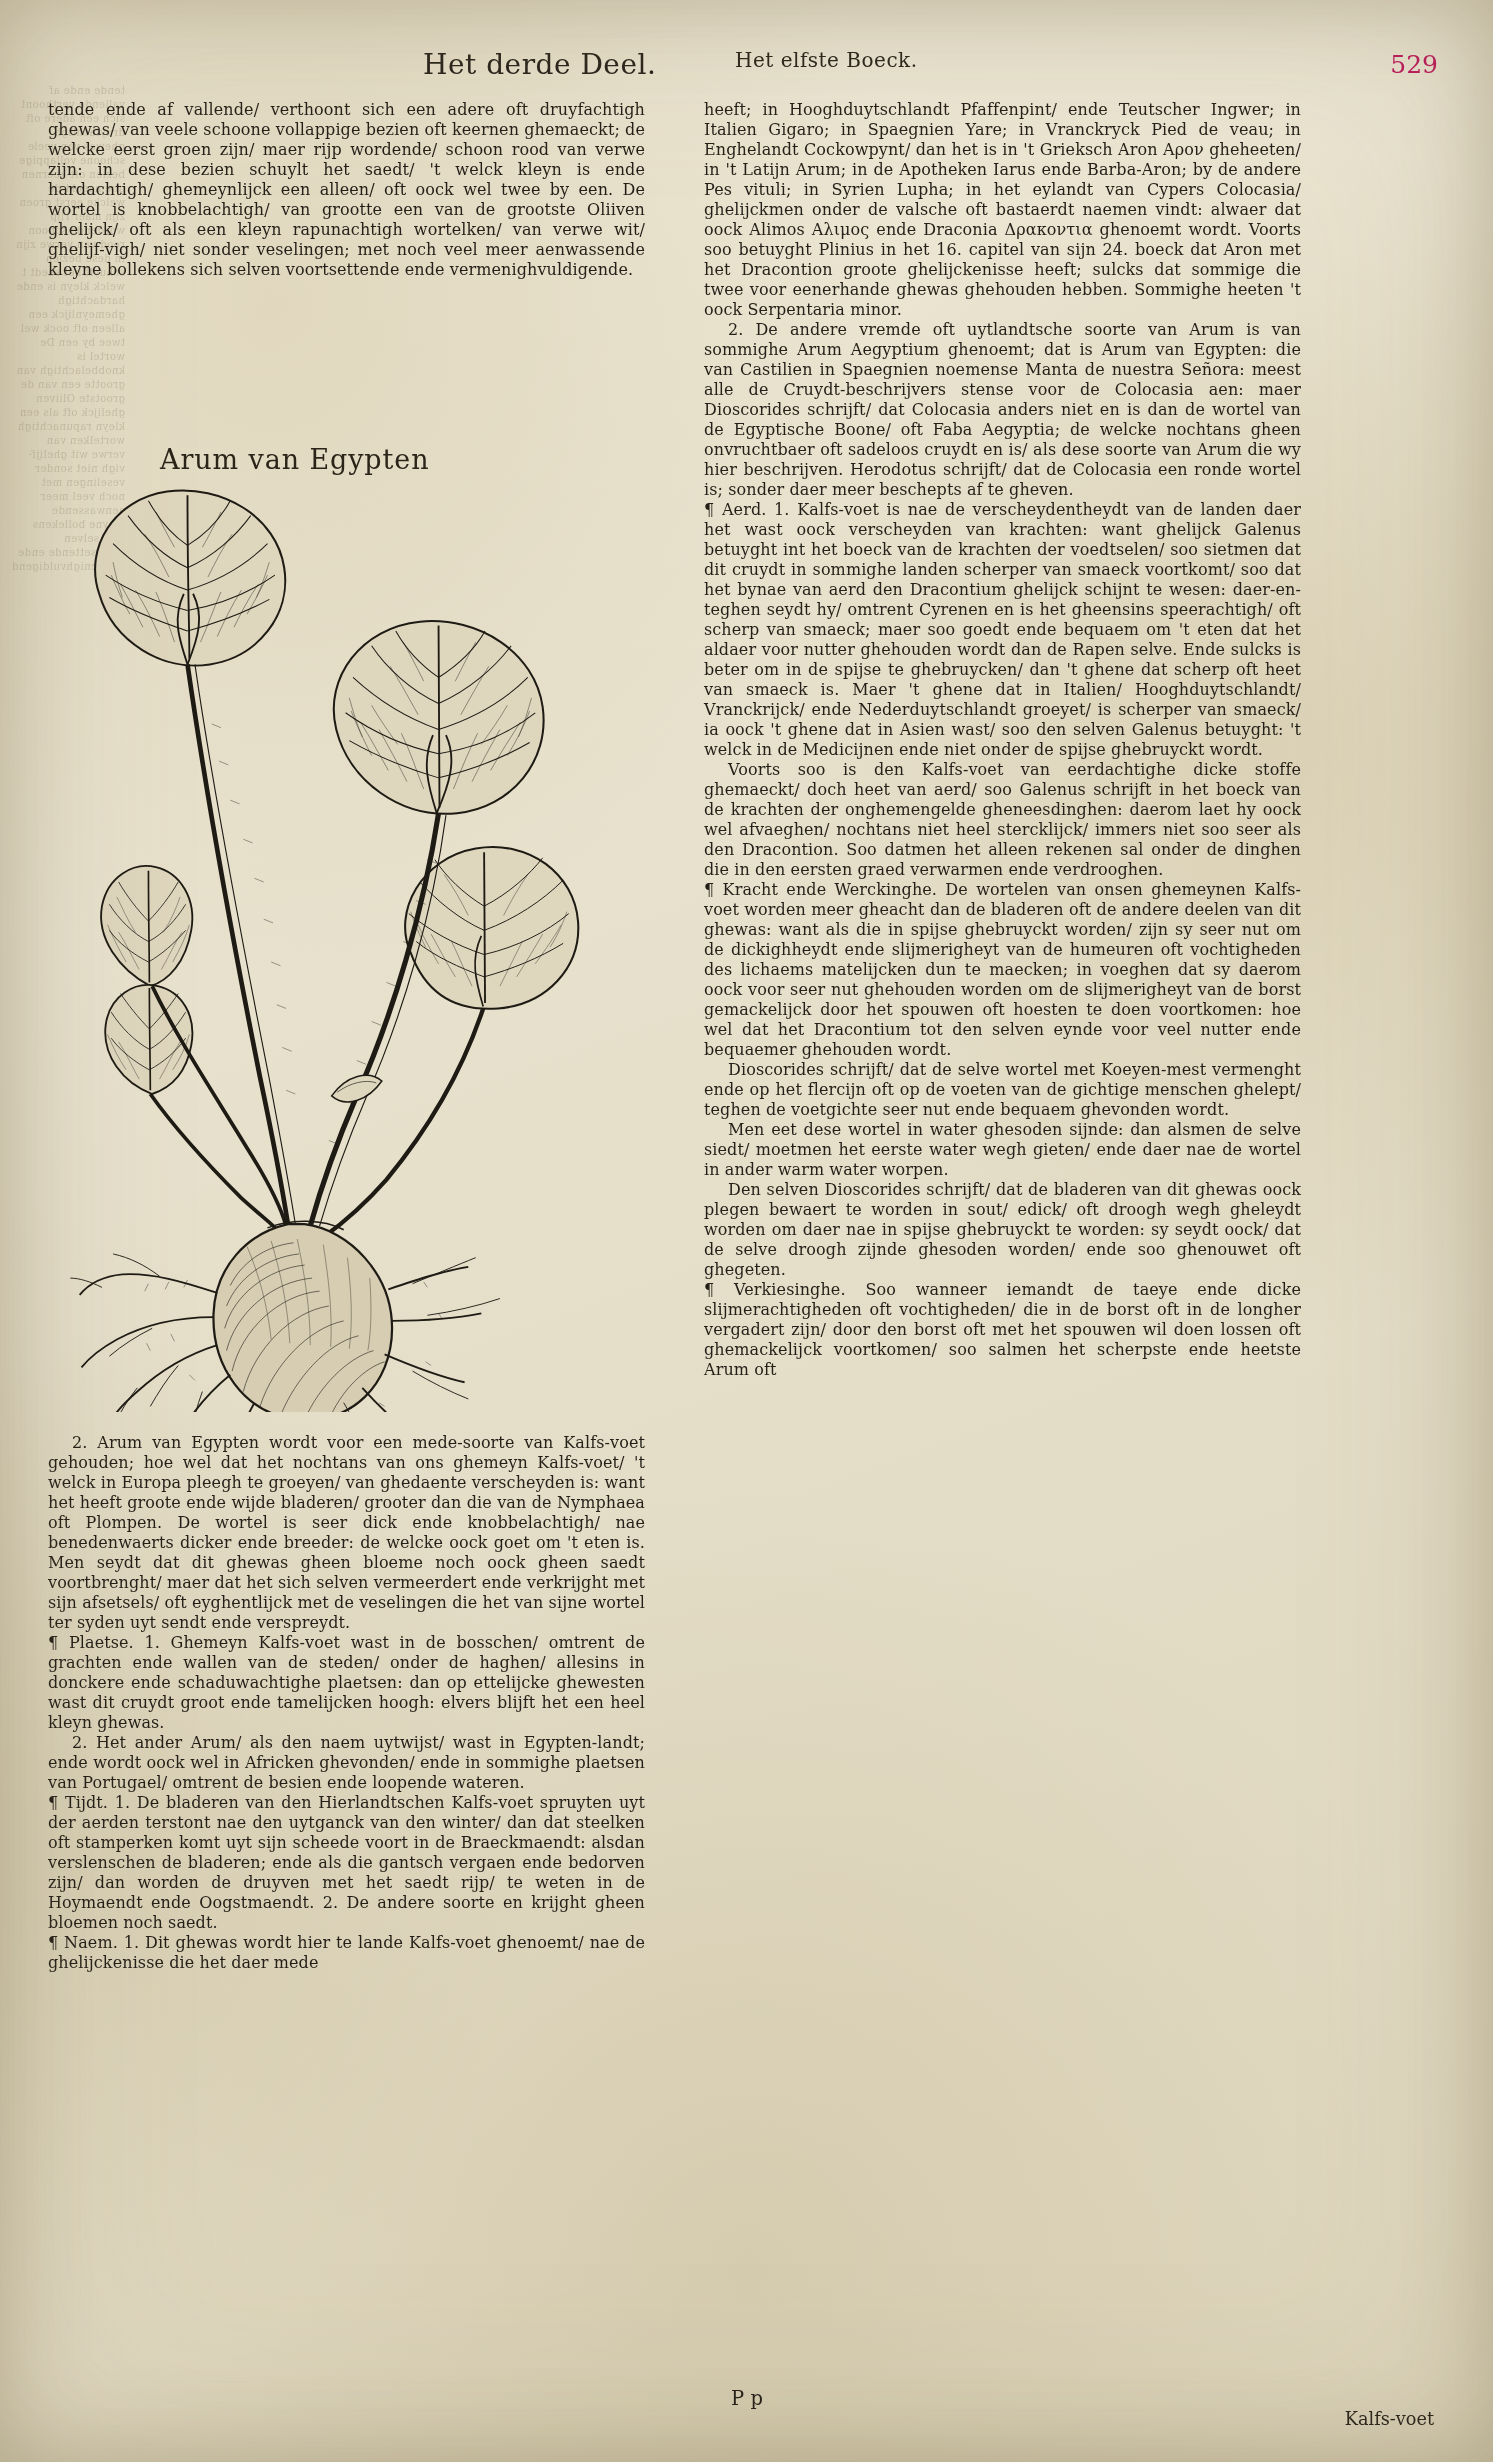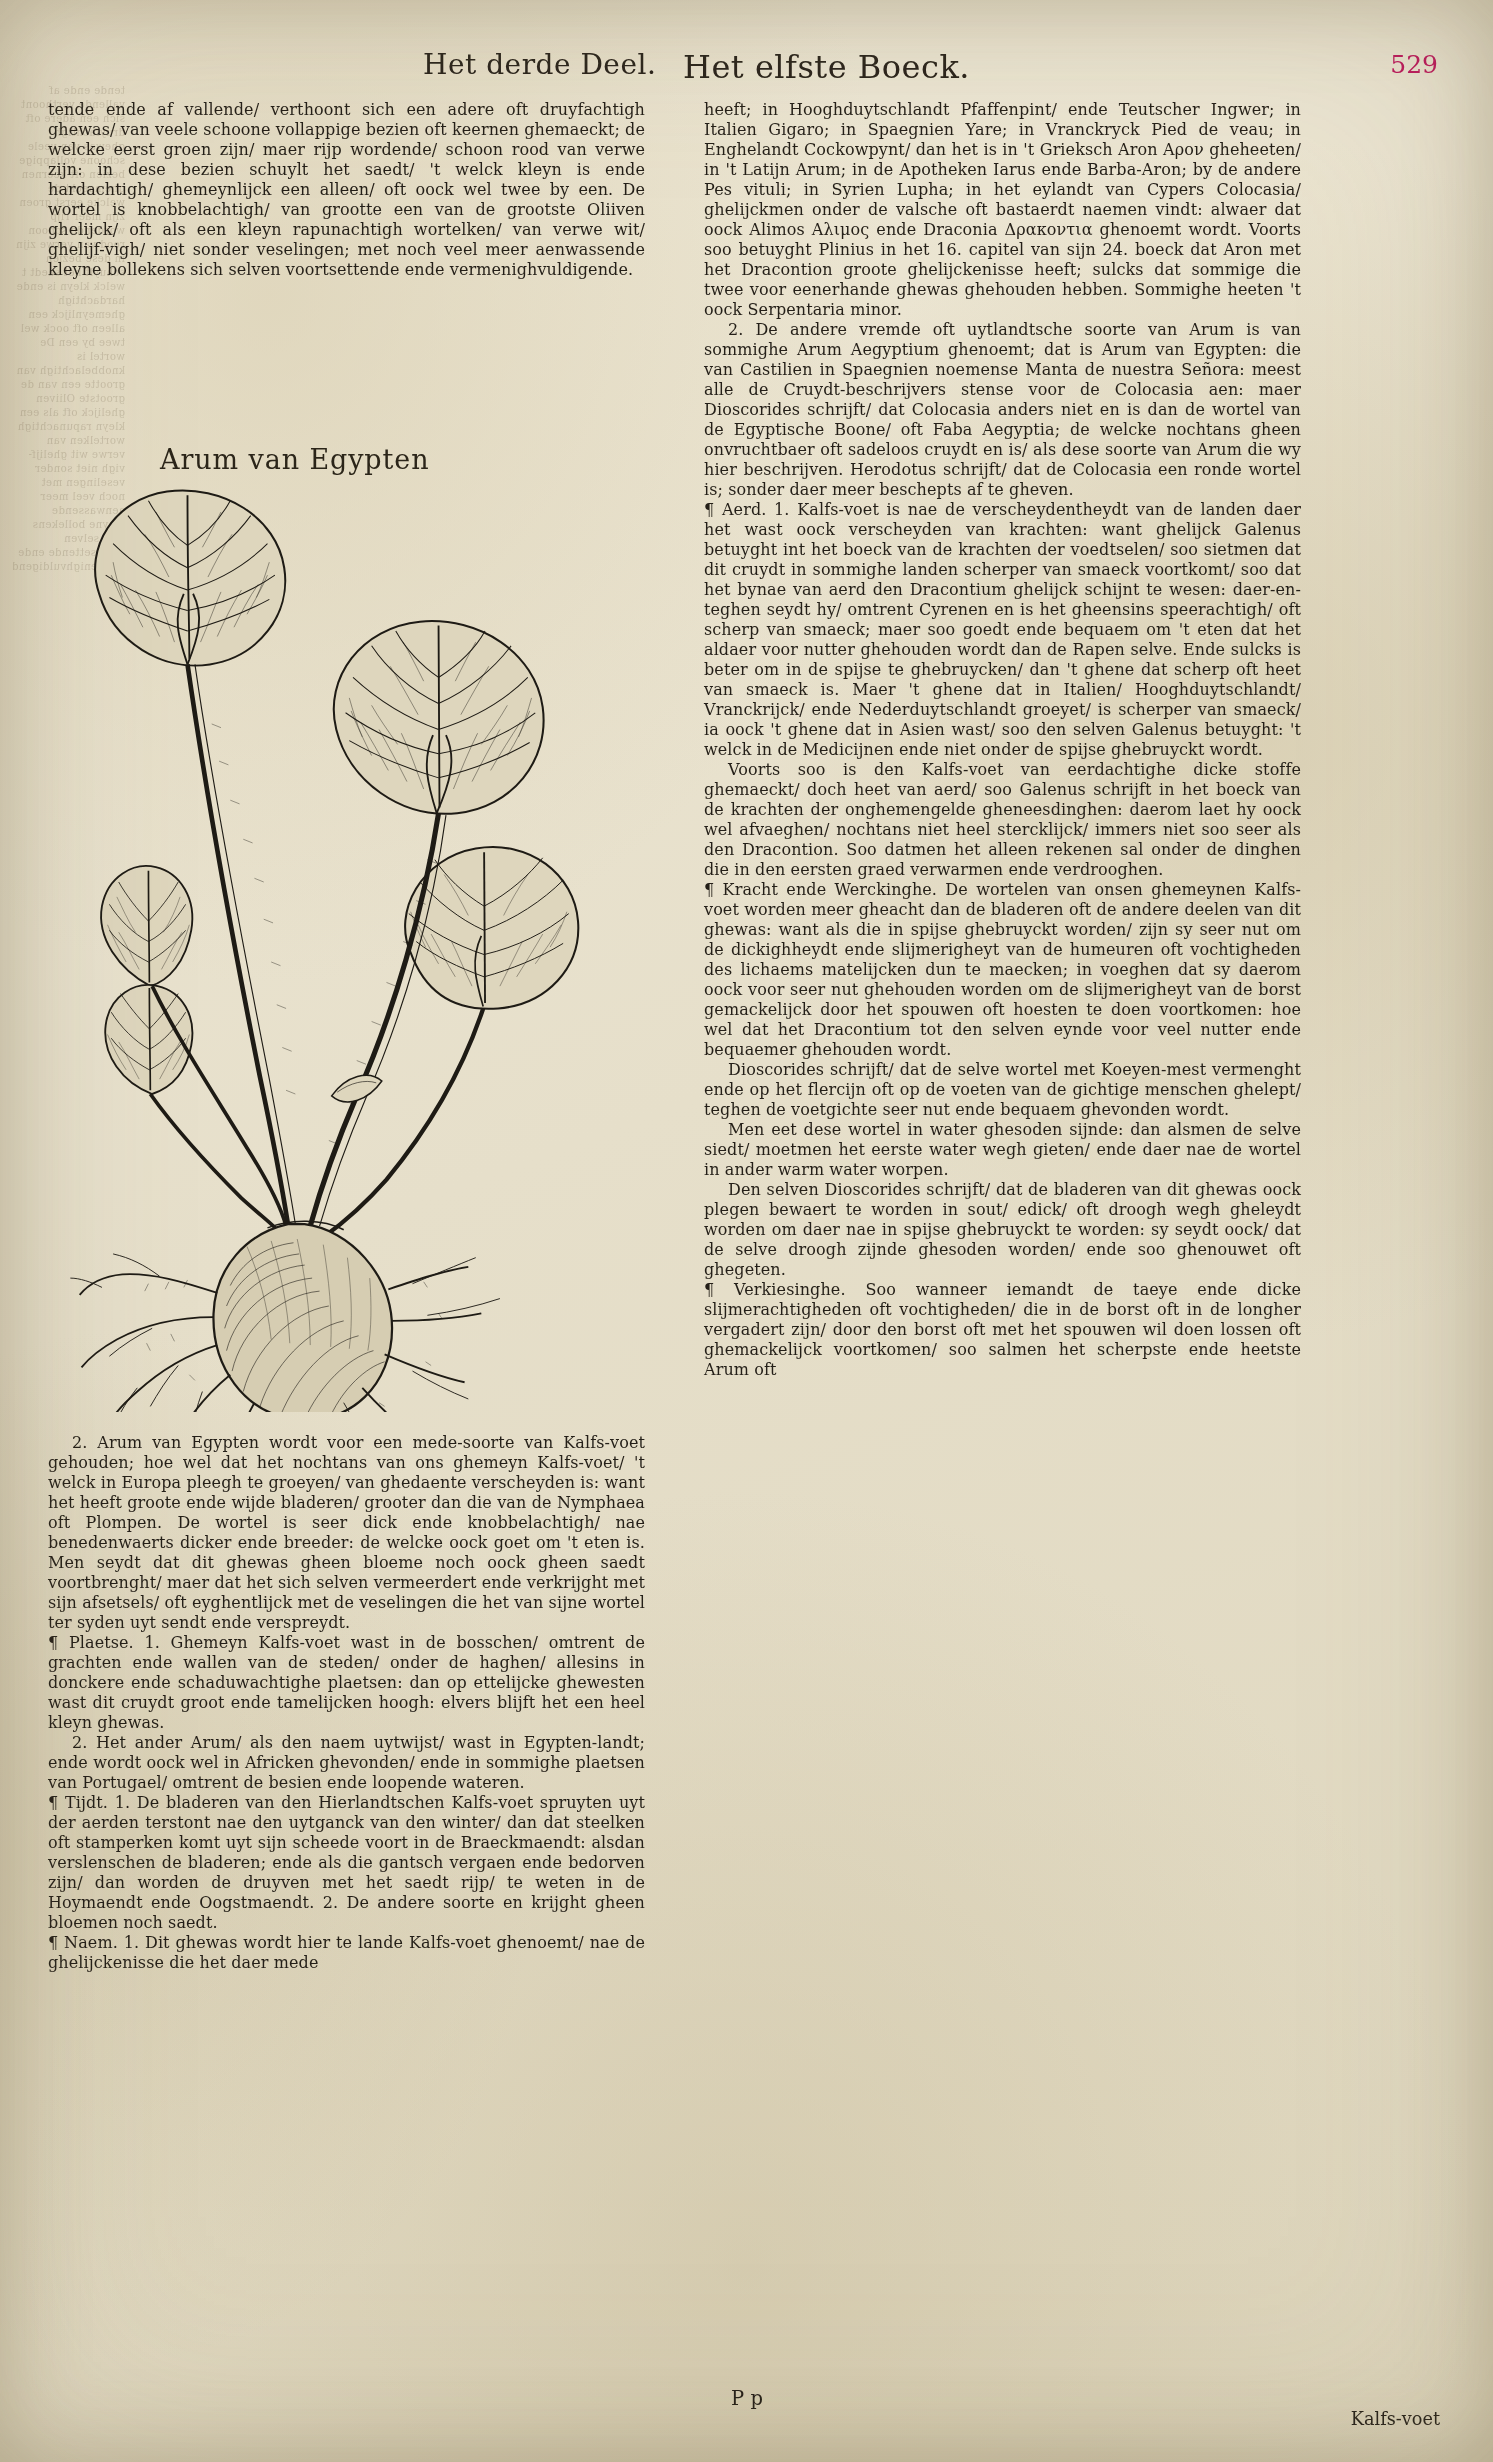--- a/index.html
+++ b/index.html
@@ -70,23 +70,23 @@
     position: absolute;
     left: 367px;
     top: 0;
     font-size: 28px;
     font-family: "DejaVu Serif", serif;
     color: #2a241c;
     letter-spacing: 0.5px;
   }
   .rh-mid {
     position: absolute;
-    left: 627px;
+    left: 679px;
     top: 0;
-    font-size: 32px;
+    font-size: 20px;
     color: #2a241c;
     letter-spacing: 0.5px;
   }
   .rh-page {
     position: absolute;
     right: 0;
     top: 1.9px;
     font-size: 25px;
     color: #be185d;
   }
@@ -133,21 +133,21 @@
   .fig-art {
     position: absolute;
     top: 45px;
     left: 0;
     width: 597px;
     height: 967px;
   }
 
   .catchword {
     position: absolute;
-    right: 54px;
+    right: 60px;
     bottom: 33px;
     font-size: 17.7px;
     color: #241f18;
   }
   .signature {
     position: absolute;
     left: 50%;
     transform: translateX(-50%);
     bottom: 52px;
     font-size: 19.5px;

